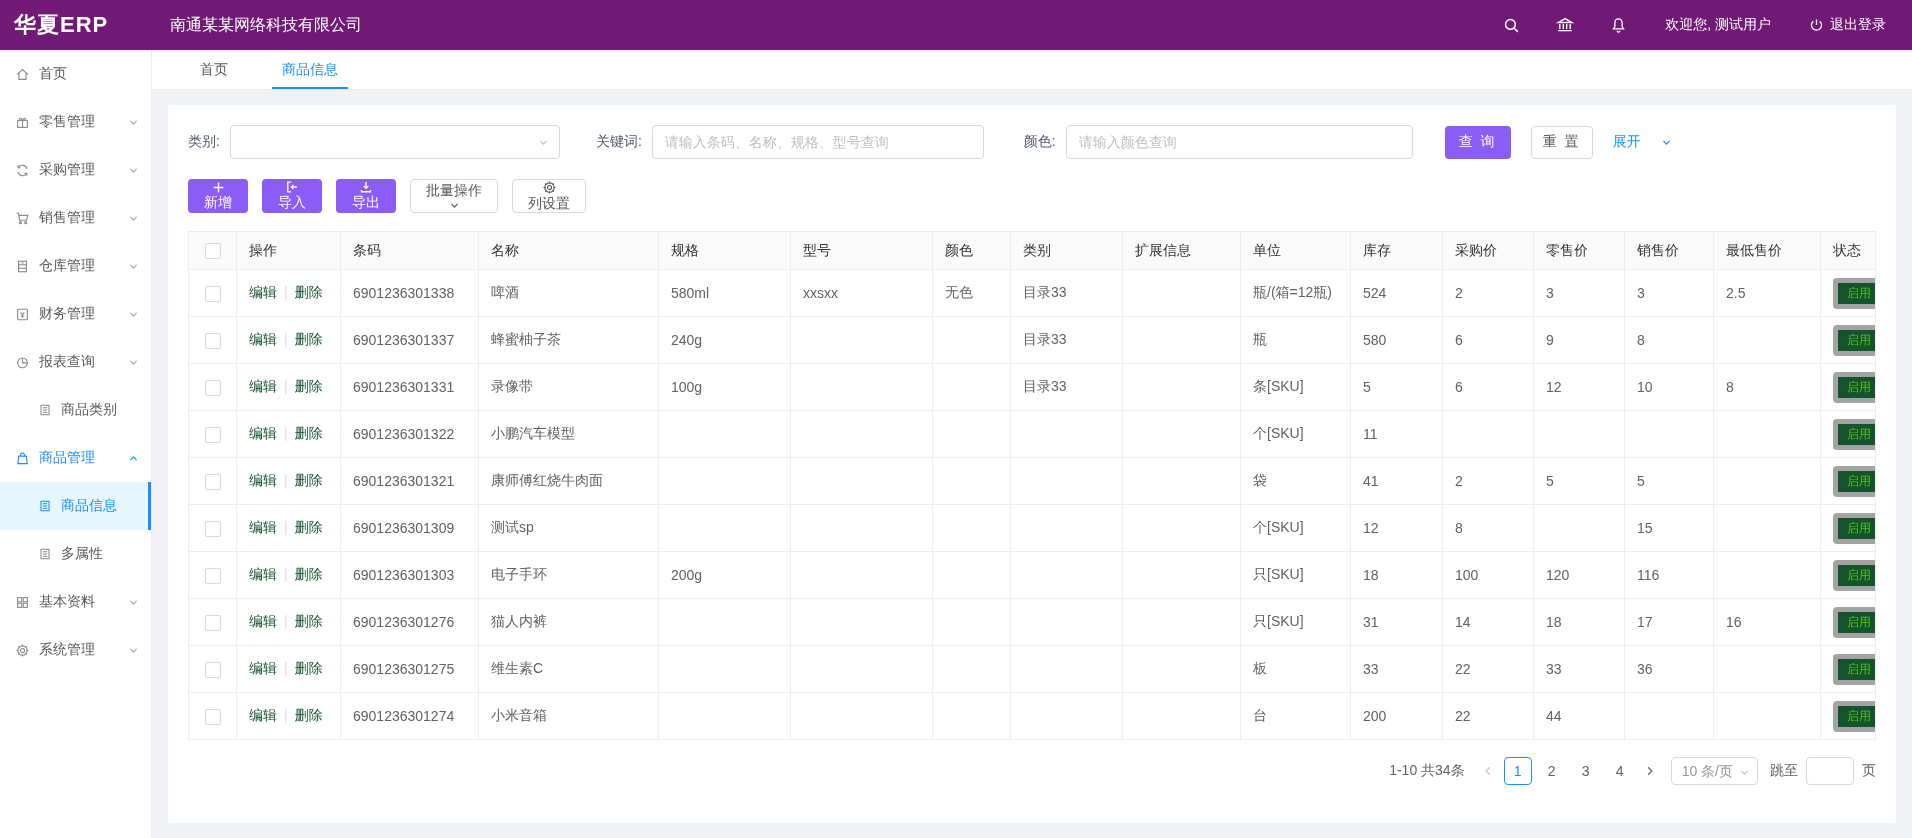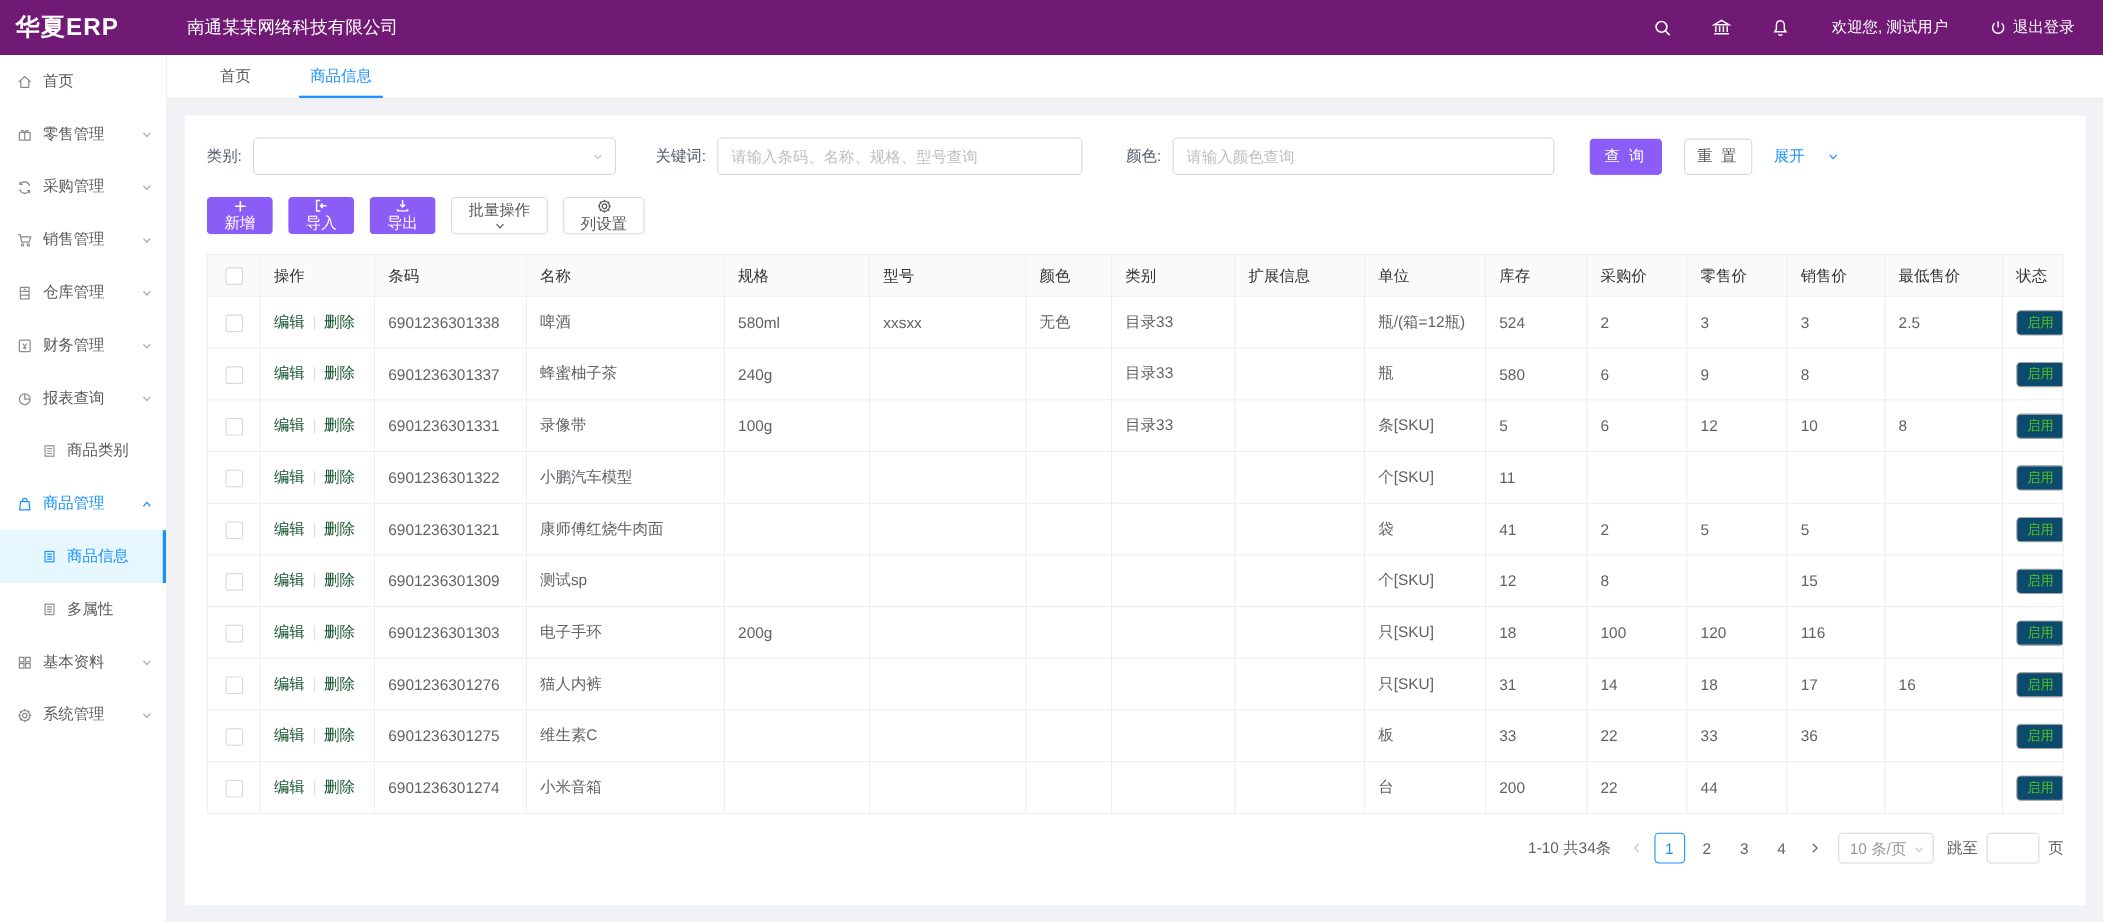--- a/index.html
+++ b/index.html
@@ -71,21 +71,21 @@
   table { width:100%; border-collapse:collapse; table-layout:fixed; }
   th, td { border:1px solid #eceef1; font-size:14px; overflow:hidden; white-space:nowrap; }
   th { height:38px; background:#fafafa; color:#333; font-weight:500; text-align:left; padding:0 12px; }
   td { height:47px; color:#606266; padding:0 12px; }
   .cell-check { text-align:center; padding:0; }
   .checkbox { display:inline-block; width:16px; height:16px; border:1px solid #d9d9d9;
     border-radius:2px; background:#fff; vertical-align:middle; cursor:pointer; }
   .op-link { color:#14532d; cursor:pointer;text-align:center; }
   .op-sep { color:#e0e0e0; margin:0 7px; }
   .badge-on { display:inline-block; padding:2px 9px; font-size:12px; color:#52c41a;
-    border:1px solid #a3a3a3; background:#0c4a6e; border-radius:4px; }
+    border:5px solid #a3a3a3; background:#14532d; border-radius:4px; }
 
   
   .pager { display:flex; align-items:center; justify-content:flex-end; margin-top:17px;
     color:#606266; font-size:14px; }
   .pg-total { margin-right:10px; }
   .pg-arrow { width:26px; height:28px; display:flex; align-items:center; justify-content:center; cursor:pointer; color:#666; }
   .pg-arrow.disabled { color:#c5c8ce; cursor:default; }
   .pg-num { min-width:28px; height:28px; line-height:26px; text-align:center; margin:0 3px;
     border:1px solid transparent; border-radius:4px; cursor:pointer; }
   .pg-num.current { border-color:#1890ff; color:#1890ff; }

